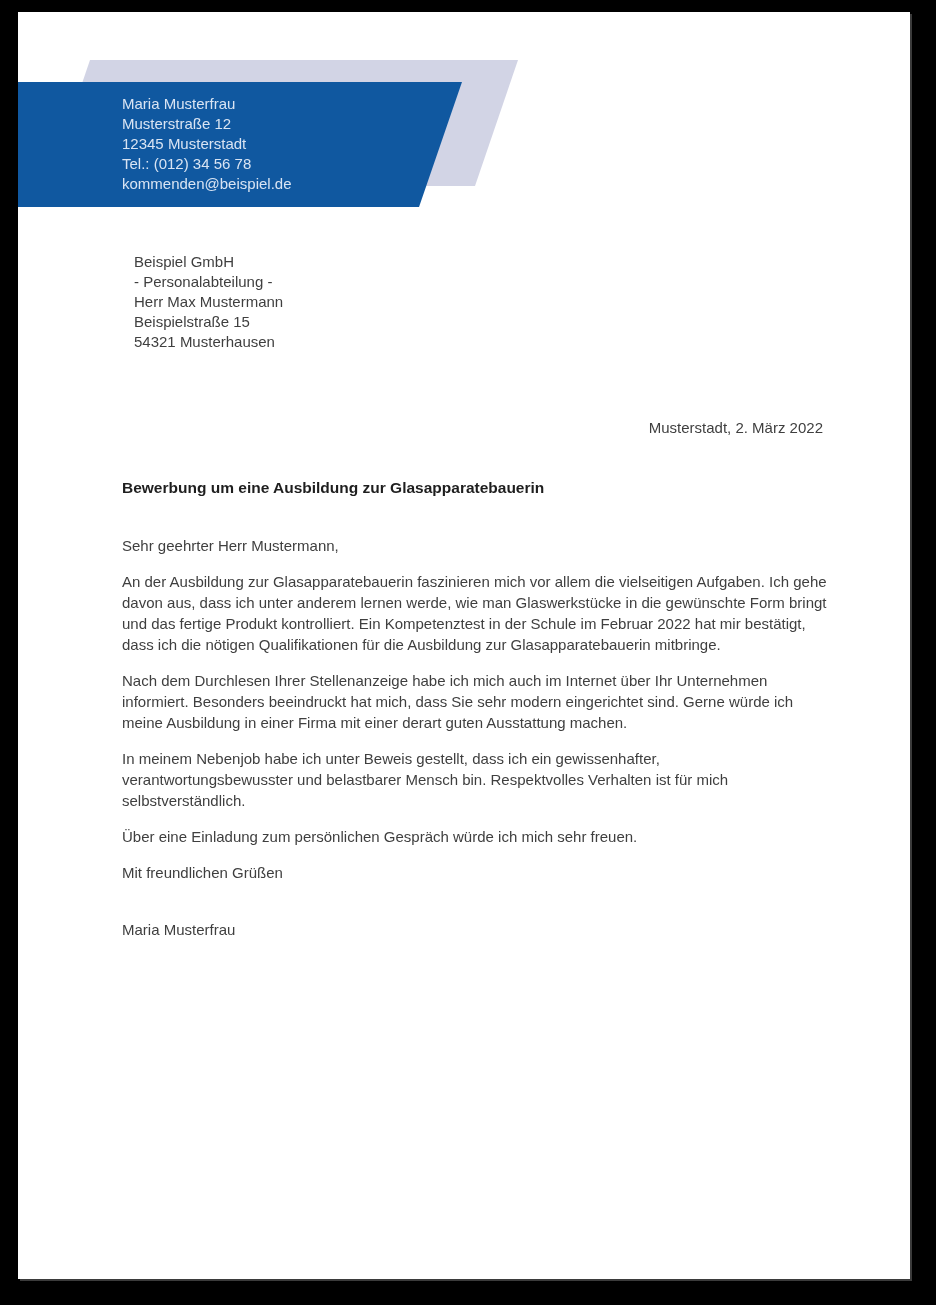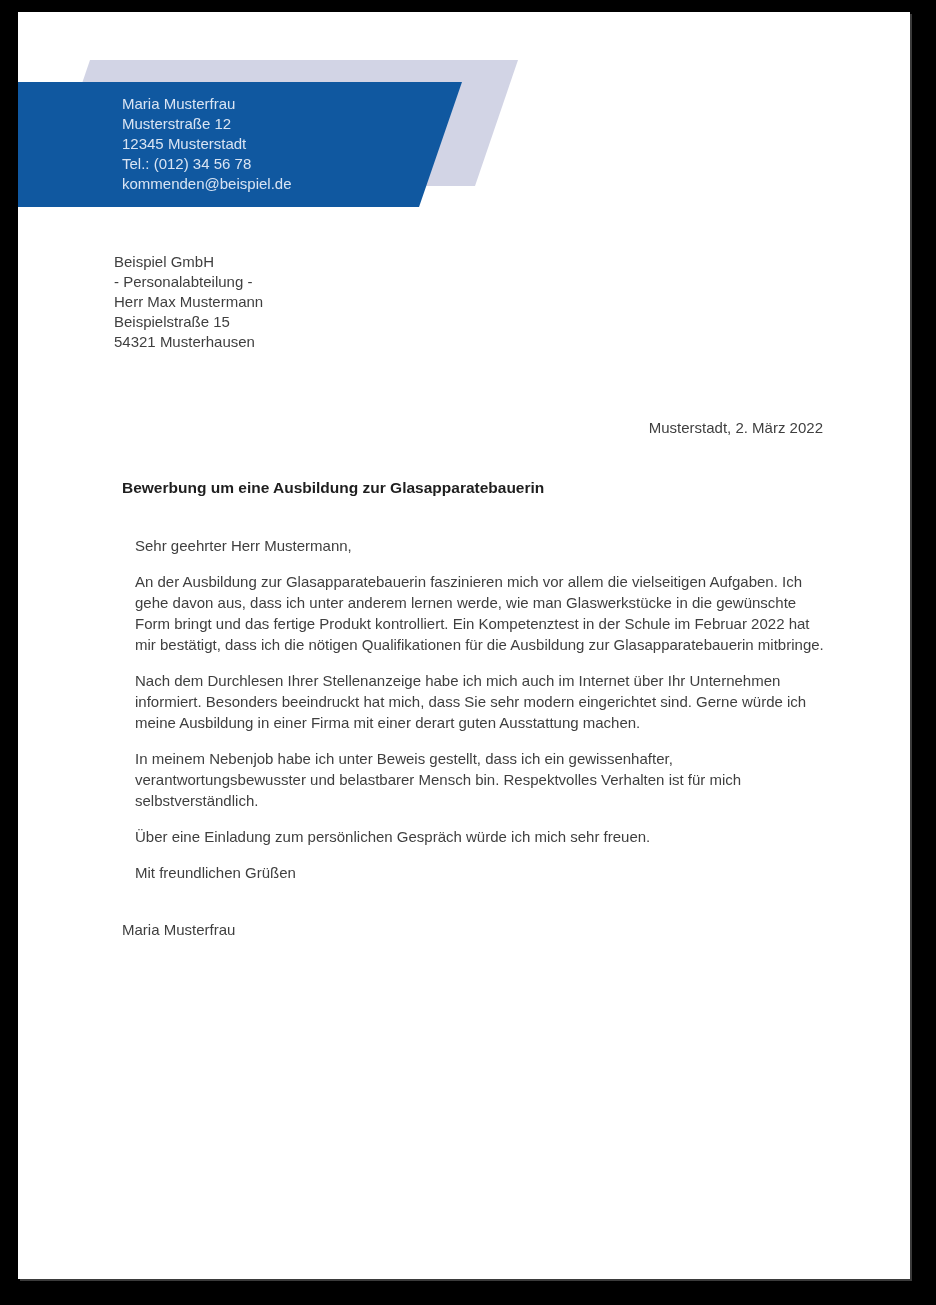--- a/index.html
+++ b/index.html
@@ -22,40 +22,40 @@
     box-shadow: 2px 2px 0 rgba(130,130,130,0.45);
   }
   .banner { position: absolute; left: 0; top: 0; width: 892px; height: 210px; }
   .banner svg { position: absolute; left: 0; top: 0; display: block; }
   .sender {
     position: absolute; left: 104px; top: 82px;
     color: var(--banner_text, #d9e4f3);
     font-size: 15px; line-height: 20px;
   }
   .recipient {
-    position: absolute; left: 96px; top: 240px;
+    position: absolute; left: 116px; top: 240px;
     color: var(--body_text, #3f3f3f);
     font-size: 15px; line-height: 20px;
   }
   .dateline {
     position: absolute; top: 407px; right: 87px;
     color: var(--body_text, #3f3f3f);
     font-size: 15px;
   }
   .subject {
     position: absolute; left: 104px; top: 467px;
     color: var(--heading_text, #1e1e1e);
     font-size: 15.5px; font-weight: bold;
   }
   .body-text {
     position: absolute; left: 104px; top: 523px; width: 705px;
     color: var(--body_text, #3f3f3f);
     font-size: 15px; line-height: 21px;
   }
-  .body-text p { margin: 0 0 15px 13px; }
+  .body-text p { margin: 0 0 15px 0; }
   .body-text p.closing { margin-bottom: 0; }
   .body-text p.signature { margin: 36px 0 0 0; }
 </style>
 </head>
 <body>
 
 <div class="frame">
   <div class="paper">
 
     <div class="banner">

